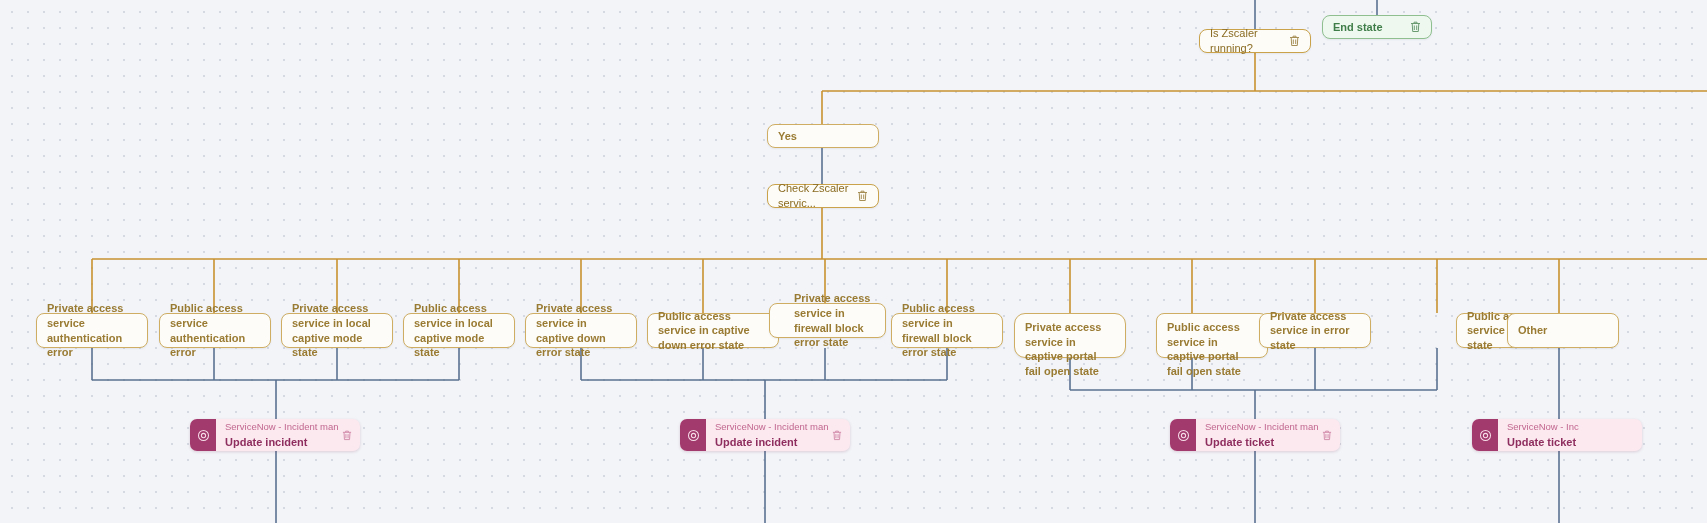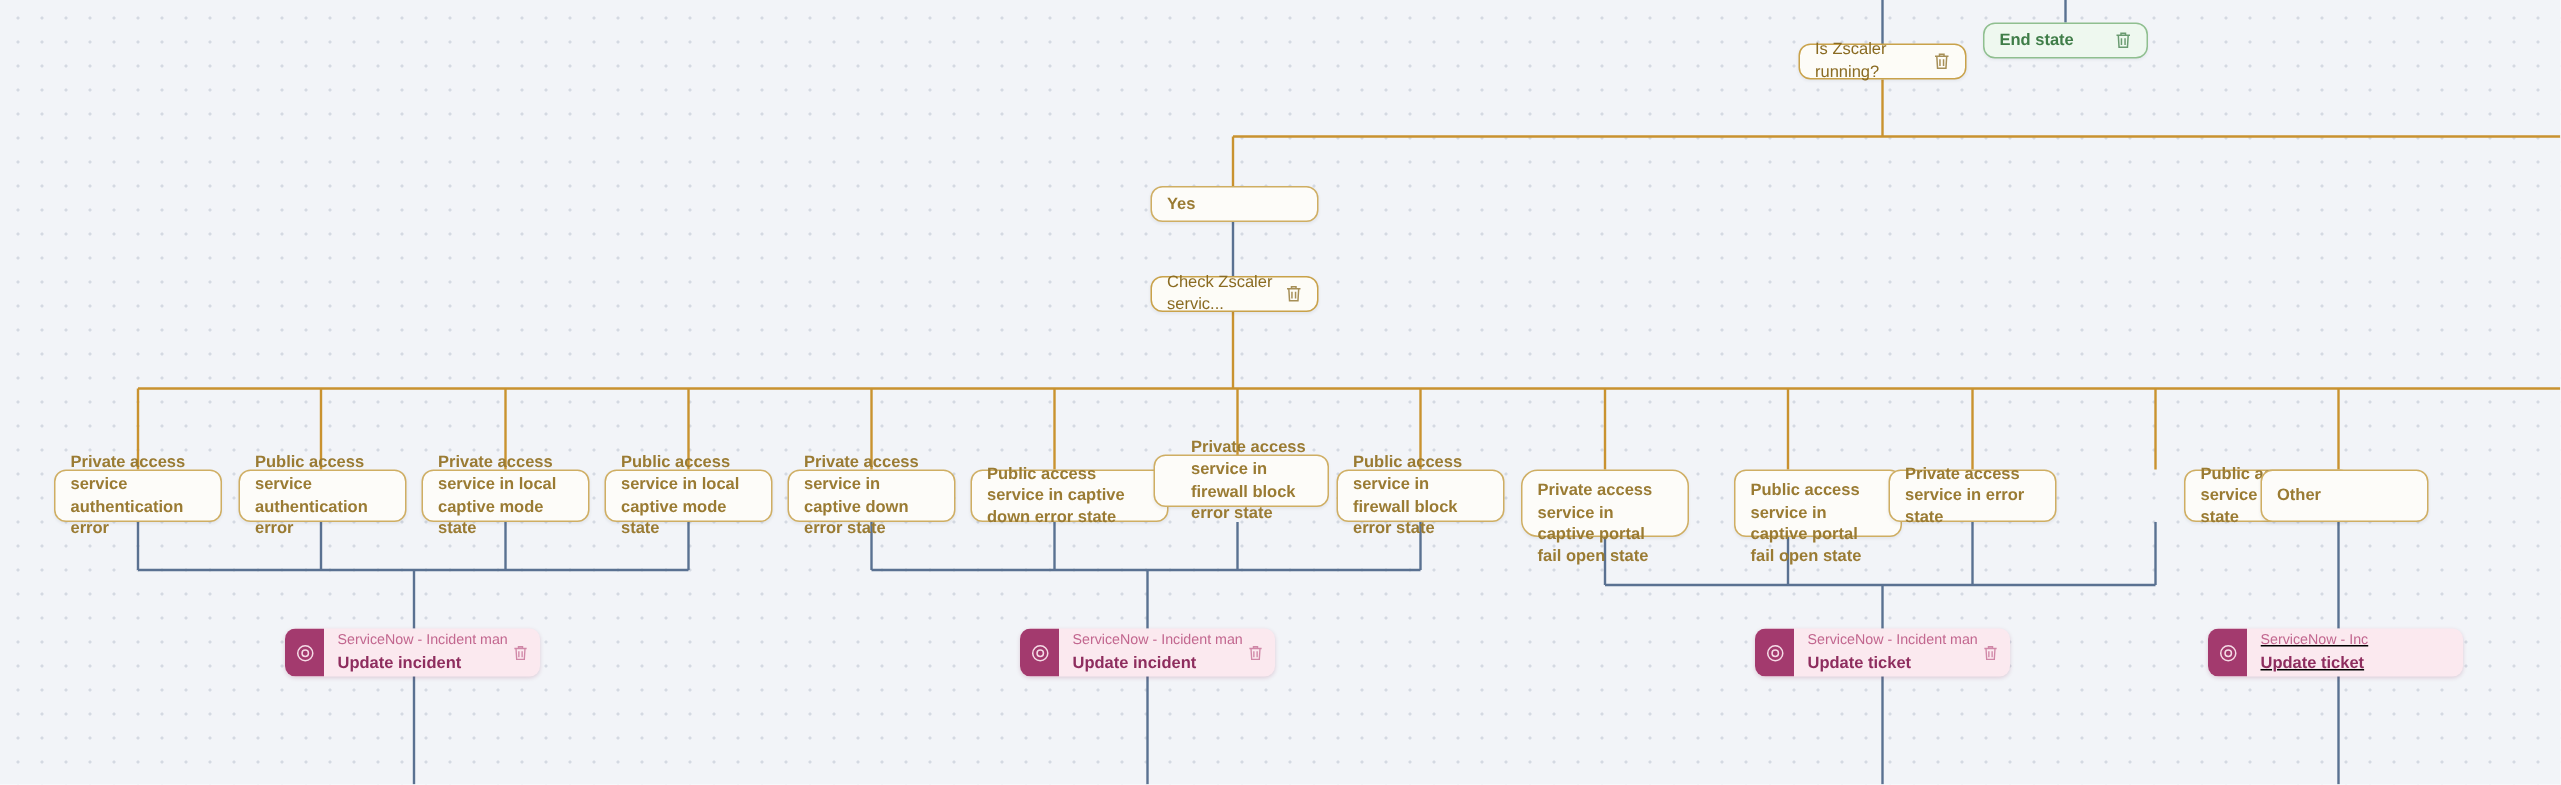--- a/index.html
+++ b/index.html
@@ -291,21 +291,21 @@
       <span class="sub">ServiceNow - Incident management</span>
       <span class="main">Update ticket</span>
     </span>
     <span class="trash">
       <svg width="10" height="11" viewBox="0 0 11 12" fill="none" stroke="#c2678f" stroke-width="1">
         <path d="M1 2.5h9M4 2.5V1.2h3v1.3M2.2 2.5l.5 8h5.6l.5-8M4.3 4.5v4.5M6.7 4.5v4.5"></path>
       </svg>
     </span>
   </div>
 
-  <div class="node action" style="left:1472px; top:419px; width:170px; height:32px; position:absolute;text-decoration:underline;">
+  <div class="node action" style="left:1472px; top:419px; width:170px; height:32px; position:absolute;">
     <span class="icon-slab">
       <svg width="13" height="13" viewBox="0 0 14 14" fill="none" stroke="#f5dbe6" stroke-width="1.1">
         <circle cx="7" cy="7" r="5.4"></circle>
           <circle cx="7" cy="7" r="2.3"></circle>
       </svg>
     </span>
     <span class="txt">
       <span class="sub">ServiceNow - Inc</span>
       <span class="main">Update ticket</span>
     </span>

